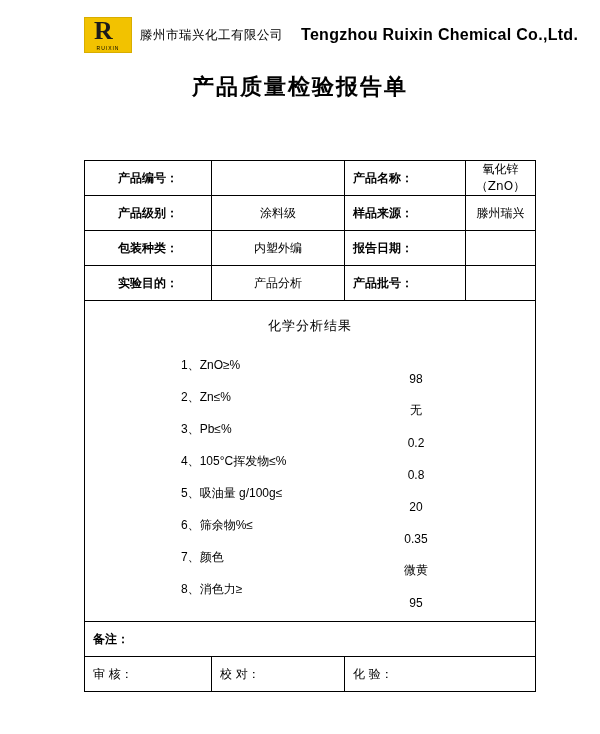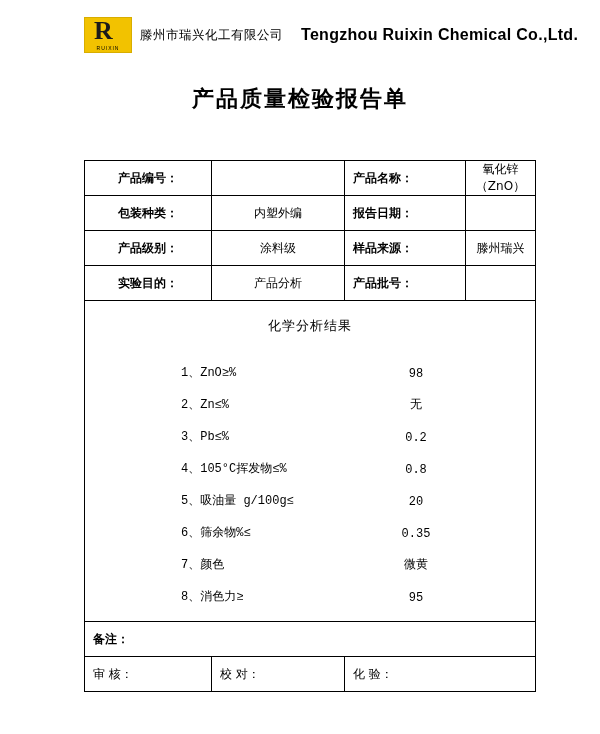--- a/index.html
+++ b/index.html
@@ -75,21 +75,21 @@
     letter-spacing: 0.3px;
   }
 
   
   .doc-title {
     text-align: center;
     font-family: "DejaVu Sans", "Liberation Sans", sans-serif;
     font-size: 22px;
     font-weight: bold;
     letter-spacing: 2px;
-    margin-top: 32px;
+    margin-top: 20px;
   }
 
   
   .tbl-wrap {
     position: absolute;
     left: 84px;
     top: 160px;
     width: 452px;
   }
   table.report {
@@ -133,24 +133,24 @@
     font-family: "DejaVu Sans", "Liberation Sans", sans-serif;
     font-size: 13px;
     padding: 16px 0 14px 0;
     letter-spacing: 1px;
   }
   .chem-list {
     padding: 0 0 16px 0;
   }
   .chem-row {
     display: flex;
-    align-items: flex-end;
+    align-items: center;
     padding: 0 0 0 96px;
     height: 32px;
-    font-family: Liberation Mono, monospace;
+    font-family: Liberation Sans, sans-serif;
     font-size: 12px;
   }
   .chem-item {
     flex: 0 0 200px;
     white-space: nowrap;
   }
   .chem-value {
     flex: 0 0 auto;
     width: 70px;
     text-align: center;
@@ -187,32 +187,32 @@
   <div class="tbl-wrap">
     <table class="report">
       <tbody>
         <tr>
           <td class="lbl">产品编号：</td>
           <td class="val"></td>
           <td class="lbl2">产品名称：</td>
           <td class="val2">氧化锌（ZnO）</td>
         </tr>
         <tr>
+          <td class="lbl">产品级别：</td>
+          <td class="val">涂料级</td>
+          <td class="lbl2">样品来源：</td>
+          <td class="val2">滕州瑞兴</td>
+        </tr>
+        <tr>
           <td class="lbl">包装种类：</td>
           <td class="val">内塑外编</td>
           <td class="lbl2">报告日期：</td>
           <td class="val2"></td>
         </tr>
         <tr>
-          <td class="lbl">产品级别：</td>
-          <td class="val">涂料级</td>
-          <td class="lbl2">样品来源：</td>
-          <td class="val2">滕州瑞兴</td>
-        </tr>
-        <tr>
           <td class="lbl">实验目的：</td>
           <td class="val">产品分析</td>
           <td class="lbl2">产品批号：</td>
           <td class="val2"></td>
         </tr>
 
         <tr>
           <td class="chem-cell" colspan="4">
             <div class="chem-title">化学分析结果</div>
             <div class="chem-list">

